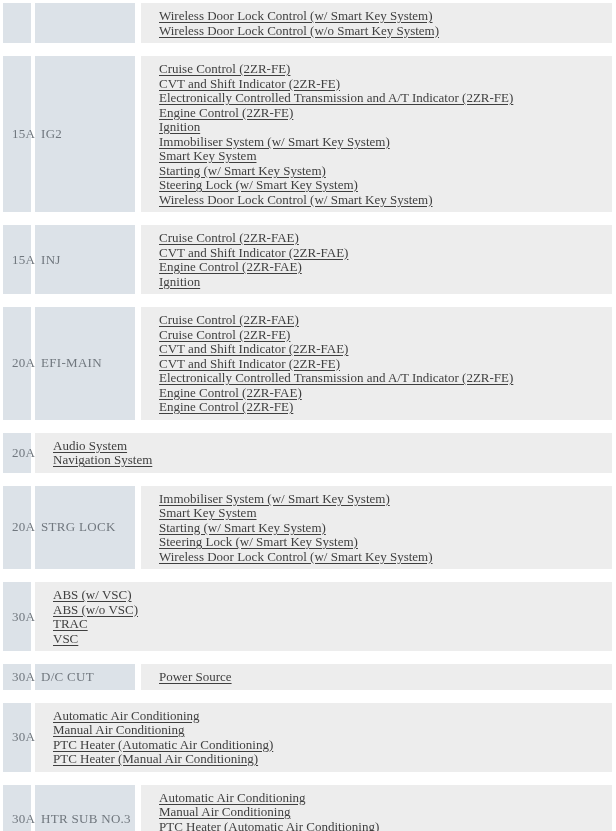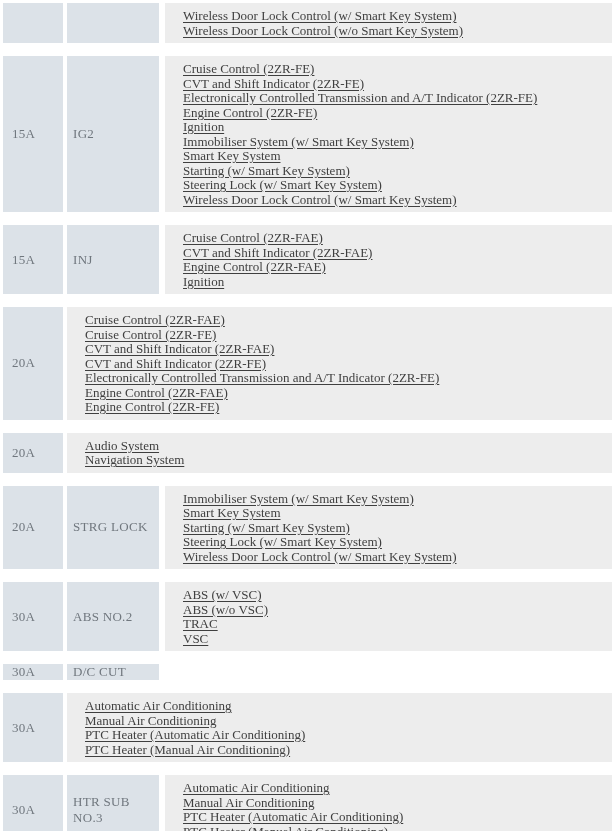--- a/index.html
+++ b/index.html
@@ -21,32 +21,32 @@
     display: flex;
     flex-direction: column;
     gap: 13px;
   }
   .fuse-row {
     display: flex;
     align-items: stretch;
   }
   .cell { flex: none; }
   .amp-cell {
-    width: 60px;
+    width: 28px;
     background: var(--left-bg);
     margin-right: 4px;
     display: flex;
     align-items: center;
     padding-left: 9px;
     color: var(--label-color);
     font-size: 13px;
     letter-spacing: 0.3px;
   }
   .name-cell {
-    width: 92px;
+    width: 100px;
     background: var(--left-bg);
     margin-right: 6px;
     display: flex;
     align-items: center;
     padding-left: 6px;
     color: var(--label-color);
     font-size: 13px;
     letter-spacing: 0.3px;
   }
   .systems-cell {
@@ -115,20 +115,23 @@
         <span class="system-link">CVT and Shift Indicator (2ZR-FAE)</span>
         <span class="system-link">Engine Control (2ZR-FAE)</span>
         <span class="system-link">Ignition</span>
       </div>
   </div>
 
   <div class="fuse-row">
     <div class="cell amp-cell">
       <span>20A</span>
     </div>
+    <div class="cell name-cell">
+      <span>EFI-MAIN</span>
+    </div>
     <div class="cell systems-cell">
         <span class="system-link">Cruise Control (2ZR-FAE)</span>
         <span class="system-link">Cruise Control (2ZR-FE)</span>
         <span class="system-link">CVT and Shift Indicator (2ZR-FAE)</span>
         <span class="system-link">CVT and Shift Indicator (2ZR-FE)</span>
         <span class="system-link">Electronically Controlled Transmission and A/T Indicator (2ZR-FE)</span>
         <span class="system-link">Engine Control (2ZR-FAE)</span>
         <span class="system-link">Engine Control (2ZR-FE)</span>
       </div>
   </div>
@@ -156,38 +159,38 @@
         <span class="system-link">Starting (w/ Smart Key System)</span>
         <span class="system-link">Steering Lock (w/ Smart Key System)</span>
         <span class="system-link">Wireless Door Lock Control (w/ Smart Key System)</span>
       </div>
   </div>
 
   <div class="fuse-row">
     <div class="cell amp-cell">
       <span>30A</span>
     </div>
-    <div class="cell name-cell">
-      <span>ABS NO.2</span>
-    </div>
     <div class="cell systems-cell">
         <span class="system-link">ABS (w/ VSC)</span>
         <span class="system-link">ABS (w/o VSC)</span>
         <span class="system-link">TRAC</span>
         <span class="system-link">VSC</span>
       </div>
   </div>
 
   <div class="fuse-row">
     <div class="cell amp-cell">
       <span>30A</span>
     </div>
     <div class="cell name-cell">
       <span>D/C CUT</span>
     </div>
+    <div class="cell systems-cell">
+        <span class="system-link">Power Source</span>
+      </div>
   </div>
 
   <div class="fuse-row">
     <div class="cell amp-cell">
       <span>30A</span>
     </div>
     <div class="cell systems-cell">
         <span class="system-link">Automatic Air Conditioning</span>
         <span class="system-link">Manual Air Conditioning</span>
         <span class="system-link">PTC Heater (Automatic Air Conditioning)</span>

